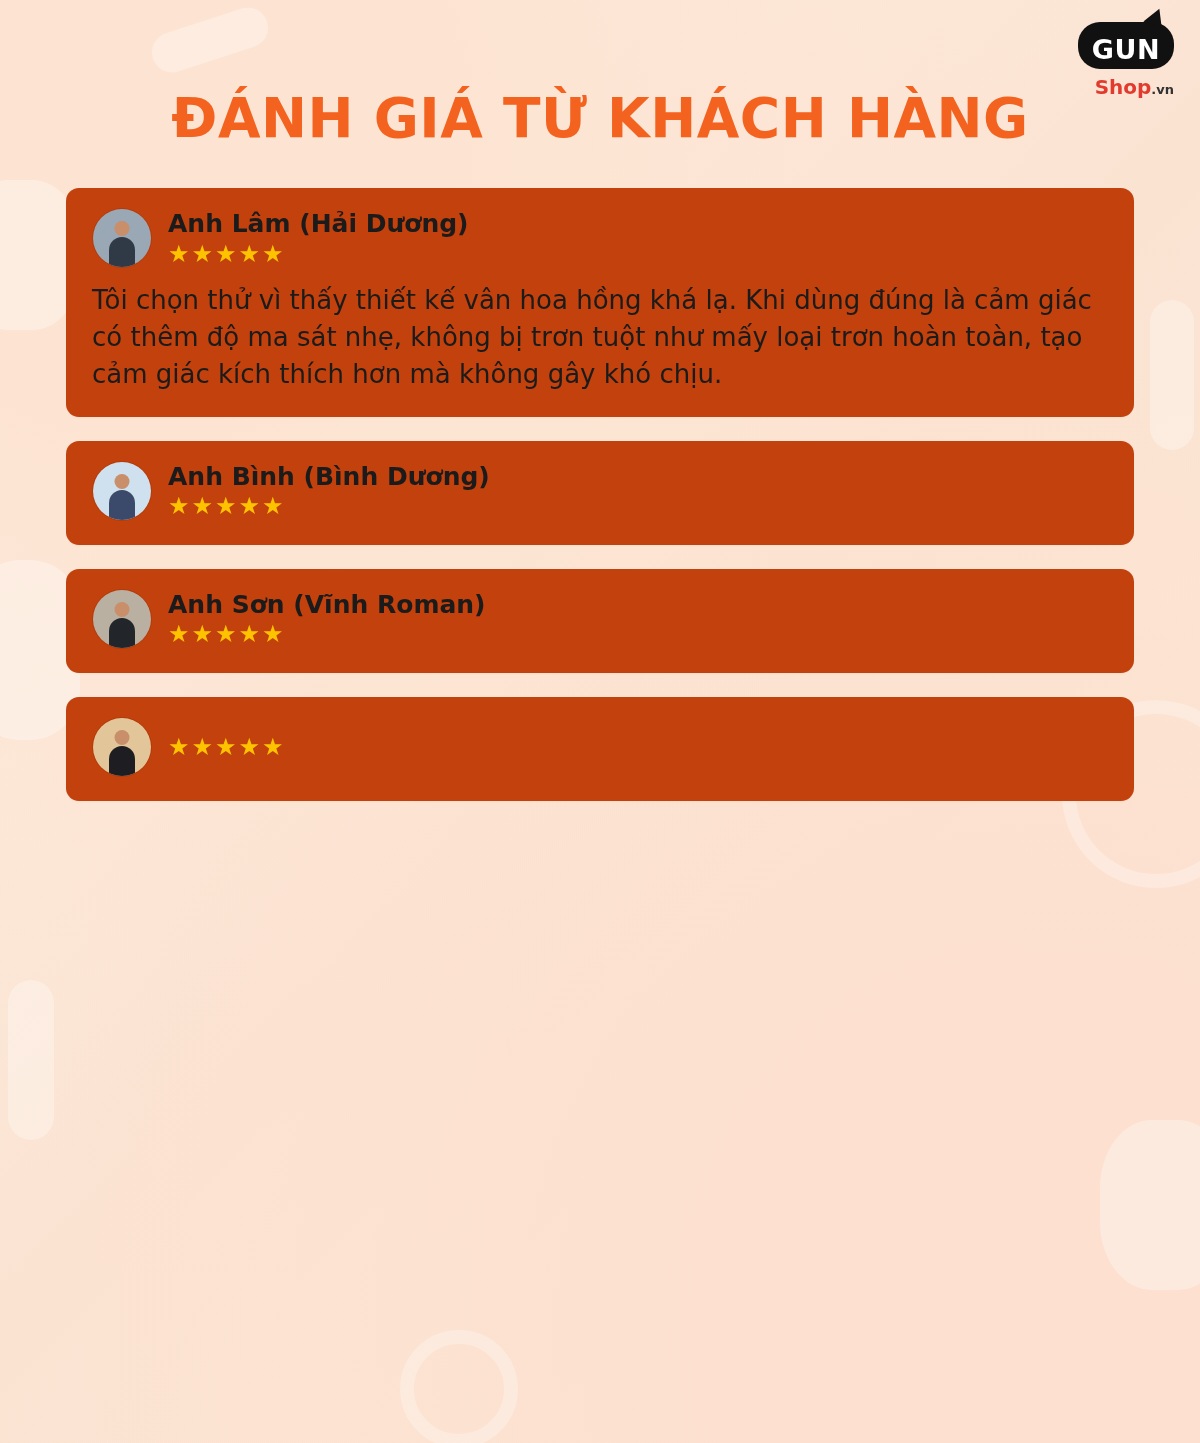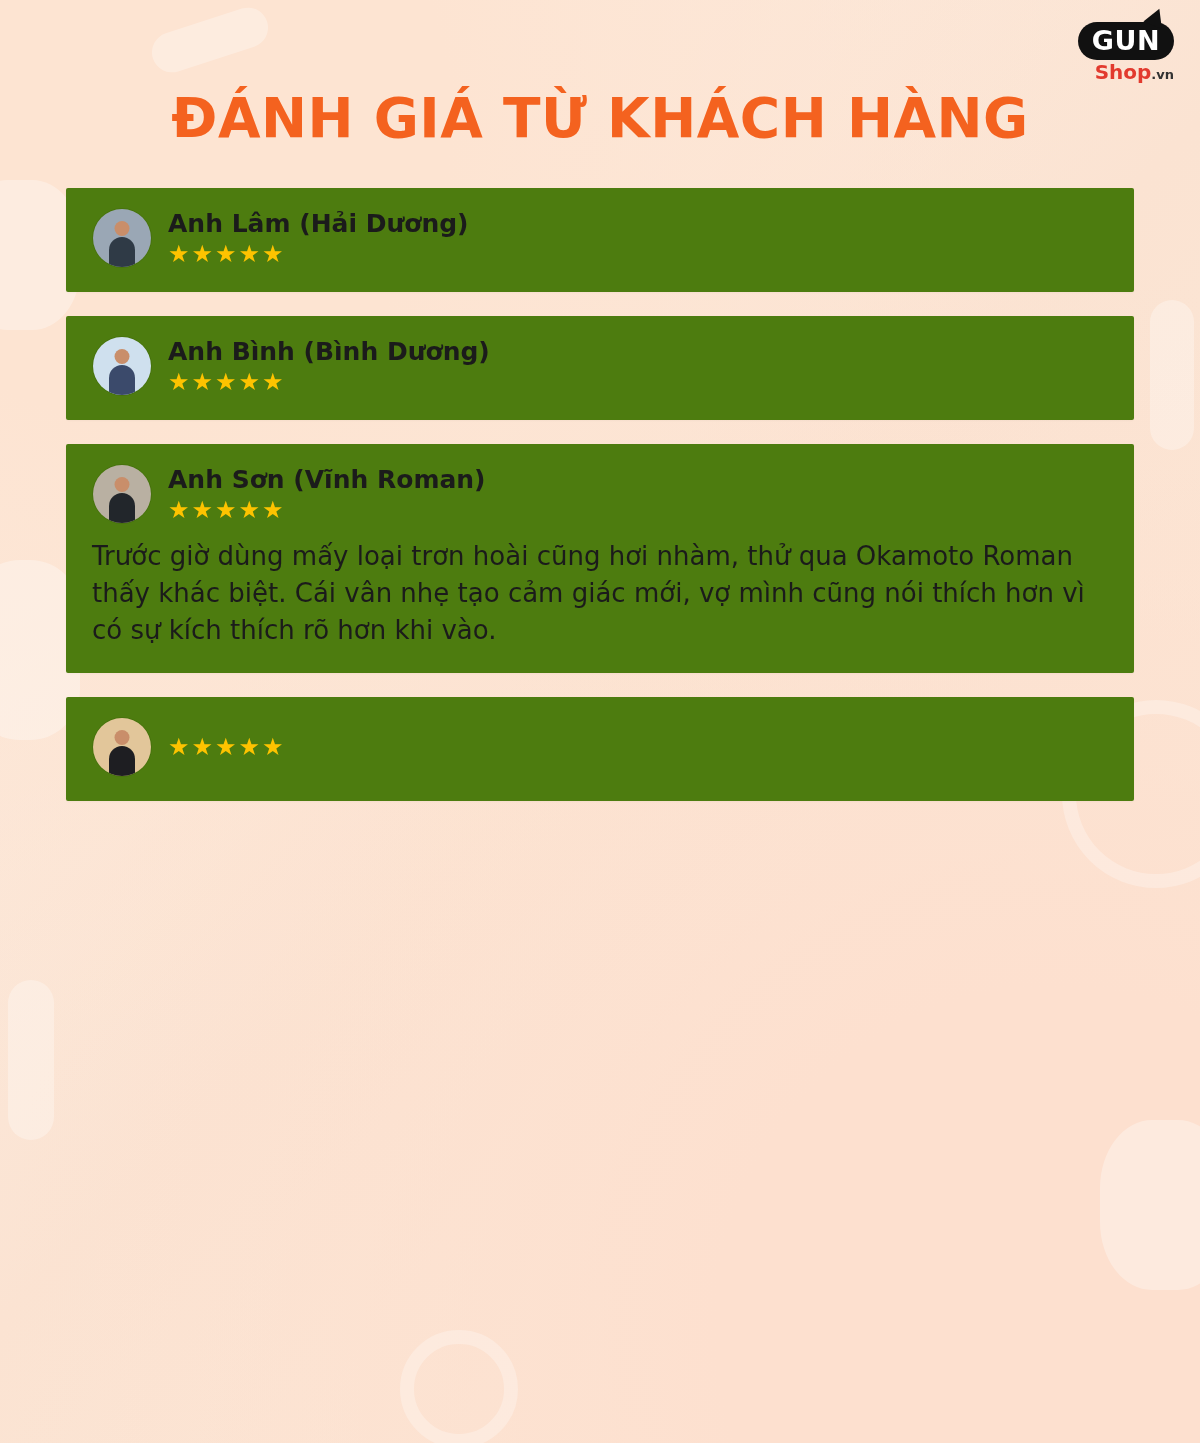--- a/index.html
+++ b/index.html
@@ -53,38 +53,38 @@
     height: 66px;
     z-index: 5;
     text-align: right;
   }
   .logo-bubble {
     position: relative;
     display: inline-block;
     background: #111;
     color: #fff;
     border-radius: 22px;
-    padding: 5px 14px 6px 14px;
+    padding: 14px 14px 6px 14px;
     font-size: 27px;
     font-weight: 800;
     letter-spacing: 0.5px;
     line-height: 1;
   }
   .logo-tail {
     position: absolute;
     right: 8px;
     top: -14px;
     width: 0; height: 0;
     border-left: 10px solid transparent;
     border-right: 10px solid transparent;
     border-bottom: 18px solid #111;
     transform: rotate(22deg);
   }
   .logo-sub {
-    margin-top: 2px;
+    margin-top: 8px;
     font-size: 20px;
     font-weight: 800;
     color: #e23a2e;
     line-height: 1;
   }
   .logo-sub .dom { color: #333; font-size: 13px; font-weight: 700; }
 
   
   .title {
     position: relative;
@@ -100,22 +100,22 @@
   
   .reviews {
     position: relative;
     z-index: 4;
     margin: 38px 66px 0 66px;
     display: flex;
     flex-direction: column;
     gap: 24px;
   }
   .review-card {
-    background: #4d7c0f;
-    border-radius: 2px;
+    background: #c2410c;
+    border-radius: 13px;
     padding: 20px 26px 24px 26px;
     box-shadow: 0 1px 2px rgba(0,0,0,0.03);
   }
   .review-head {
     display: flex;
     align-items: center;
     gap: 16px;
   }
   .avatar {
     width: 58px;
@@ -199,20 +199,21 @@
       <div class="avatar">
         <div class="sky" style="background:#9aa7b5"></div>
         <div class="head"></div>
         <div class="figure" style="background:#2f3a46"></div>
       </div>
       <div class="name-block">
         <div class="rv-name">Anh Lâm (Hải Dương)</div>
         <div class="stars">★★★★★</div>
       </div>
     </div>
+    <div class="rv-text">Tôi chọn thử vì thấy thiết kế vân hoa hồng khá lạ. Khi dùng đúng là cảm giác có thêm độ ma sát nhẹ, không bị trơn tuột như mấy loại trơn hoàn toàn, tạo cảm giác kích thích hơn mà không gây khó chịu.</div>
   </div>
 
   <div class="review-card">
     <div class="review-head">
       <div class="avatar">
         <div class="sky" style="background:#cfe0ee"></div>
         <div class="head"></div>
         <div class="figure" style="background:#3b4a6b"></div>
       </div>
       <div class="name-block">
@@ -227,21 +228,20 @@
       <div class="avatar">
         <div class="sky" style="background:#b9b0a2"></div>
         <div class="head"></div>
         <div class="figure" style="background:#22262b"></div>
       </div>
       <div class="name-block">
         <div class="rv-name">Anh Sơn (Vĩnh Roman)</div>
         <div class="stars">★★★★★</div>
       </div>
     </div>
-    <div class="rv-text">Trước giờ dùng mấy loại trơn hoài cũng hơi nhàm, thử qua Okamoto Roman thấy khác biệt. Cái vân nhẹ tạo cảm giác mới, vợ mình cũng nói thích hơn vì có sự kích thích rõ hơn khi vào.</div>
   </div>
 
   <div class="review-card">
     <div class="review-head">
       <div class="avatar">
         <div class="sky" style="background:#e2c69a"></div>
         <div class="head"></div>
         <div class="figure" style="background:#1e1e22"></div>
       </div>
       <div class="name-block">

